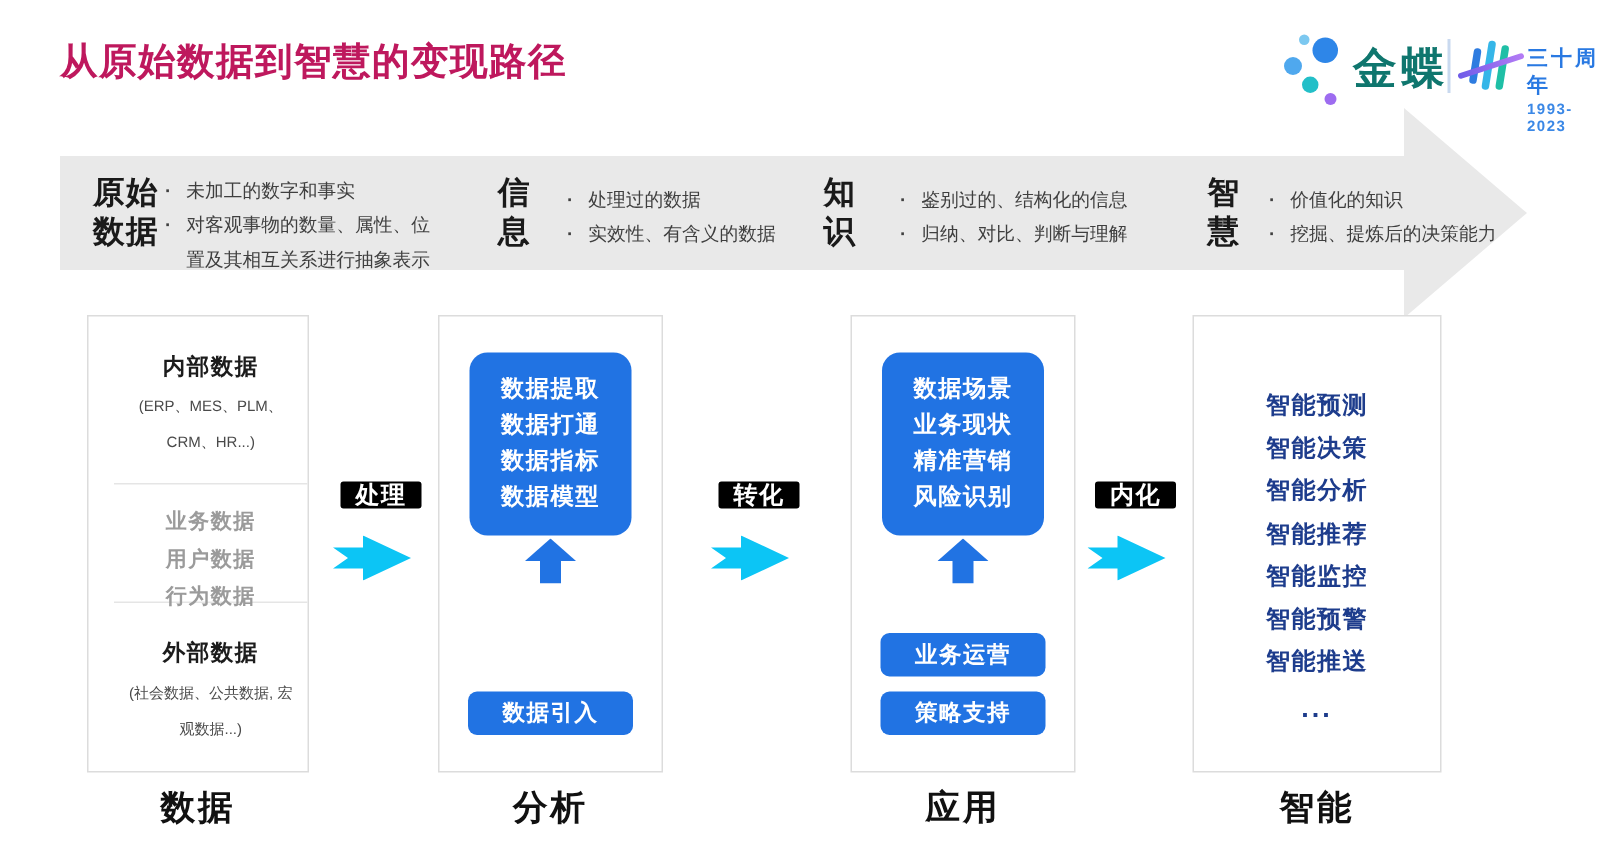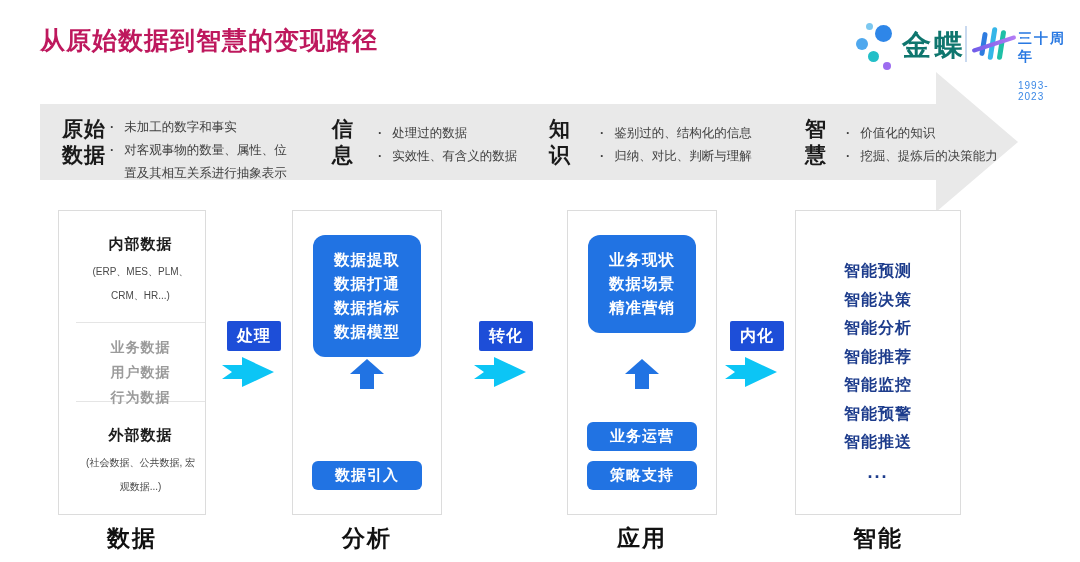--- a/index.html
+++ b/index.html
@@ -32,21 +32,21 @@
   .anniv-mark i { position:absolute; width:5px; border-radius:3px; transform:rotate(9deg); }
   .stroke-1 { left:3px;  top:10px; height:24px; background:#2e7ce0; }
   .stroke-2 { left:12px; top:5px;  height:33px; background:#35b6e8; }
   .stroke-3 { left:21px; top:8px;  height:30px; background:#1fbfa6; }
   .anniv-slash {
     position:absolute; left:-7px; top:20px; width:46px; height:4px; border-radius:2px;
     background:linear-gradient(90deg,#6e5be8,#b57cf5); transform:rotate(-18deg);
   }
   .anniv-text { position:absolute; left:168px; top:12px; }
   .anniv-label { font-size:14px; font-weight:bold; color:#2979e2; letter-spacing:2px; }
-  .anniv-years { font-size:10px; font-weight:normal; color:#3b88e6; margin-top:14px; letter-spacing:1px; }
+  .anniv-years { font-size:10px; font-weight:bold; color:#3b88e6; margin-top:2px; letter-spacing:1px; }
 
   
   .banner-body { position:absolute; left:40px; top:104px; width:897px; height:76px; background:#e9e9e9; }
   .banner-head {
     position:absolute; left:936px; top:72px; width:82px; height:140px;
     background:#e9e9e9; clip-path:polygon(0 0,100% 50%,0 100%);
   }
   .stage-title {
     position:absolute; font-size:21px; font-weight:bold; color:#1a1a1a;
     line-height:26px; letter-spacing:1px; text-align:left;
@@ -96,21 +96,21 @@
   }
   .btn-1 { top:211px; } .btn-2 { top:250px; }
 
   
   .intel-list { position:absolute; top:46px; left:0; width:100%; text-align:center; }
   .intel-item { font-size:16px; font-weight:bold; color:#1d3c8c; line-height:28.5px; letter-spacing:1px; }
   .intel-more { font-size:18px; font-weight:bold; color:#1d3c8c; line-height:30px; letter-spacing:2px; }
 
   
   .flow-label {
-    position:absolute; width:54px; height:30px; background:#1d4ed8; border-radius:2px;
+    position:absolute; width:54px; height:18px; background:#000000; border-radius:2px;
     color:#ffffff; font-size:16px; font-weight:bold; letter-spacing:1px;
     display:flex; align-items:center; justify-content:center;
   }
   .flow-arrow { position:absolute; width:54px; height:30px; }
   .fl1 { left:227px; top:321px; } .fa1 { left:222px; top:357px; }
   .fl2 { left:479px; top:321px; } .fa2 { left:474px; top:357px; }
   .fl3 { left:730px; top:321px; } .fa3 { left:725px; top:357px; }
 
   
   .footer-label {
@@ -212,23 +212,24 @@
     </div>
     <svg class="up-arrow" viewBox="0 0 34 30">
       <polygon points="17,0 34,15 0,15" fill="#2173e3"></polygon>
       <rect x="10" y="15" width="14" height="15" fill="#2173e3"></rect>
     </svg>
     <div class="btn btn-2">数据引入</div>
   </div>
 
   <div class="col-box box-app">
     <div class="cap-box">
+      <div class="cap-line">数据场景</div>
       <div class="cap-line">业务现状</div>
-      <div class="cap-line">数据场景</div>
       <div class="cap-line">精准营销</div>
+      <div class="cap-line">风险识别</div>
     </div>
     <svg class="up-arrow" viewBox="0 0 34 30">
       <polygon points="17,0 34,15 0,15" fill="#2173e3"></polygon>
       <rect x="10" y="15" width="14" height="15" fill="#2173e3"></rect>
     </svg>
     <div class="btn btn-1">业务运营</div>
     <div class="btn btn-2">策略支持</div>
   </div>
 
   <div class="col-box box-intel">

